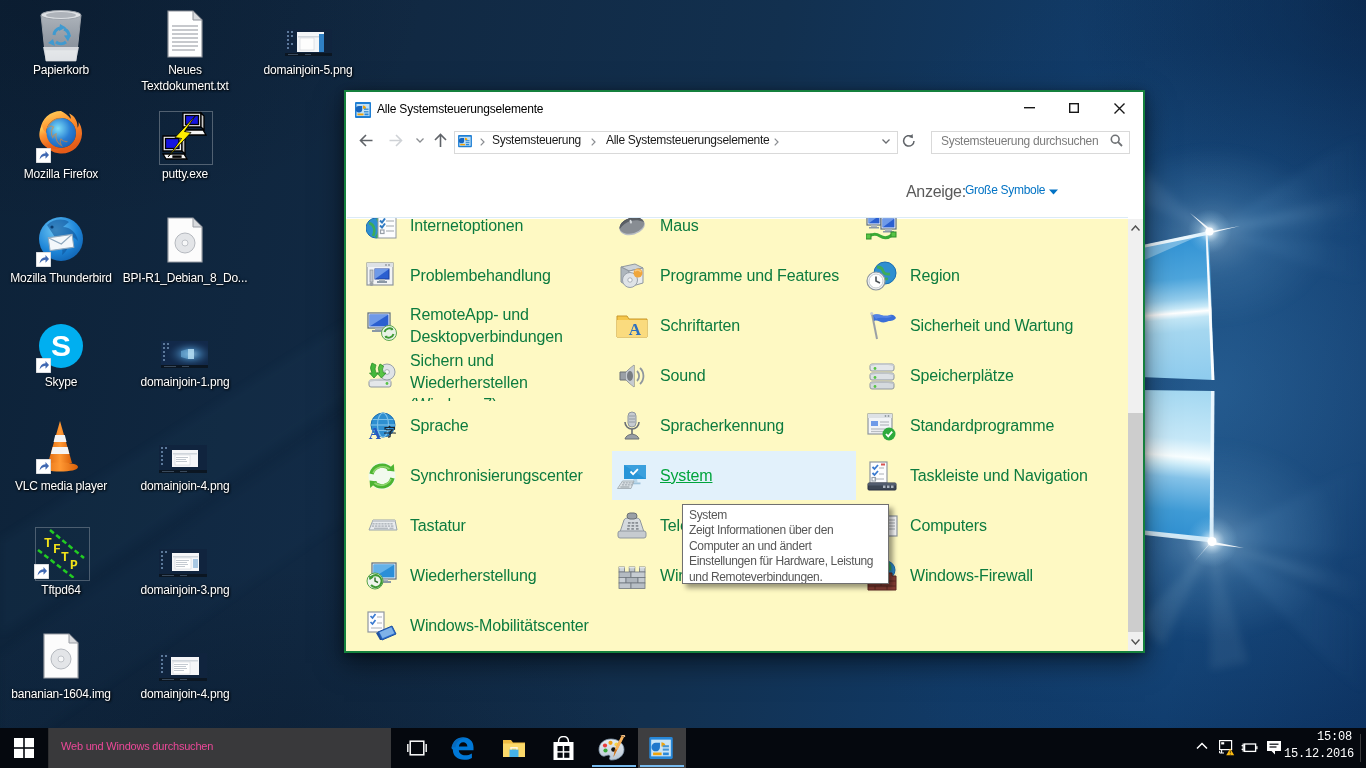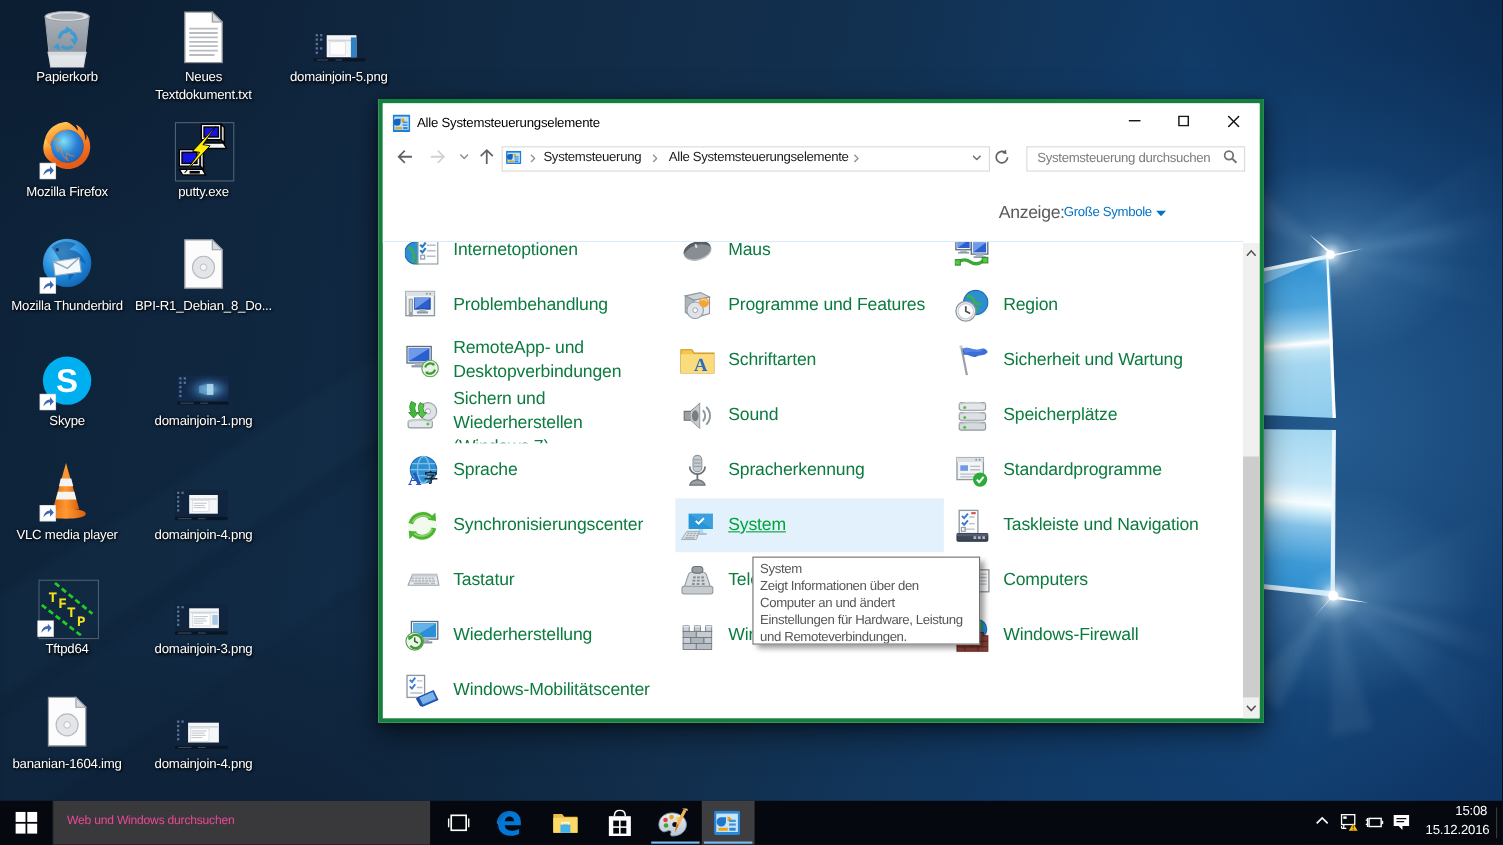--- a/index.html
+++ b/index.html
@@ -8,39 +8,39 @@
 
 .wall{position:absolute;inset:0;background:
  radial-gradient(420px 320px at 1366px 0px, rgba(5,18,40,.38), transparent 70%),
  radial-gradient(520px 280px at 280px 768px, rgba(4,12,24,.28), transparent 72%),
  radial-gradient(520px 300px at 40px 0px, rgba(5,14,28,.26), transparent 75%),
  radial-gradient(600px 540px at 1213px 390px, rgba(90,170,232,.28), rgba(47,118,185,.15) 45%, rgba(20,70,130,.07) 64%, transparent 78%),
  linear-gradient(101deg,#0d2238 0%,#112943 28%,#12304f 52%,#113a66 72%,#103c6c 86%,#0d3260 100%);}
 
 .dlabel{position:absolute;color:#fff;font-size:12px;line-height:16px;text-align:center;letter-spacing:-0.2px;text-shadow:1px 1px 2px rgba(0,0,0,.95),0 0 3px rgba(0,0,0,.7);}
 
-#win{position:absolute;left:344px;top:90px;width:797px;height:559px;background:#ffffff;border:4px solid #15803d;box-shadow:0 10px 26px rgba(0,0,0,.5),0 2px 8px rgba(0,0,0,.35);}
+#win{position:absolute;left:344px;top:90px;width:797px;height:559px;background:#fef9c3;border:2px solid #15803d;box-shadow:0 10px 26px rgba(0,0,0,.5),0 2px 8px rgba(0,0,0,.35);}
 .titlebar{position:absolute;left:0;top:0;width:100%;height:34px;background:#fff;}
 .title-txt{position:absolute;left:31px;top:10px;font-size:12px;color:#000;letter-spacing:-0.2px;}
 .toolbar{position:absolute;left:0;top:34px;width:100%;height:32px;background:#fff;}
 .addrbox{position:absolute;left:108px;top:5px;width:442px;height:21px;border:1px solid #d9d9d9;background:#fff;}
 .searchbox{position:absolute;left:585px;top:5px;width:197px;height:21px;border:1px solid #d9d9d9;background:#fff;}
 .crumb{position:absolute;top:7px;font-size:12px;color:#1a1a1a;letter-spacing:-0.3px;}
 .head-band{position:absolute;left:0;top:66px;width:100%;height:61px;background:#fff;}
 .cpl-head{position:absolute;left:18px;top:88px;font-size:16px;color:#0663b6;letter-spacing:-0.3px;}
 
 .item-lbl{position:absolute;font-size:16px;color:#0c7b3f;letter-spacing:-0.15px;line-height:22px;}
 .icon32{position:absolute;width:32px;height:32px;}
 
 #tip{position:absolute;left:336px;top:412px;width:199px;height:75px;background:#fff;border:1px solid #707070;box-shadow:4px 4px 5px rgba(0,0,0,.4);padding:3px 0 0 6px;font-size:12px;line-height:15.4px;color:#575757;letter-spacing:-0.35px;overflow:hidden;}
 
 .sbar{position:absolute;right:0px;top:127px;width:15px;height:432px;background:#f0f0f0;}
 
 #taskbar{position:absolute;left:0;top:728px;width:1366px;height:40px;background:#05080e;}
-.tray-txt{position:absolute;color:#fff;font-size:12px;text-align:center;letter-spacing:-0.2px;}
+.tray-txt{position:absolute;color:#fff;font-size:12px;text-align:center;letter-spacing:-0.2px;font-family:Liberation Mono, monospace;}
 </style>
 </head>
 <body>
 <div id="screen">
   <div class="wall"></div>
   <svg id="beams" class="abs" style="left:0;top:0;filter:blur(4px)" width="1366" height="768" viewBox="0 0 1366 768">
     <defs>
       <linearGradient id="bm2" x1="0" y1="0" x2="1" y2="0">
         <stop offset="0" stop-color="#a8d4f0" stop-opacity="0.22"></stop>
           <stop offset="1" stop-color="#a8d4f0" stop-opacity="0"></stop>

